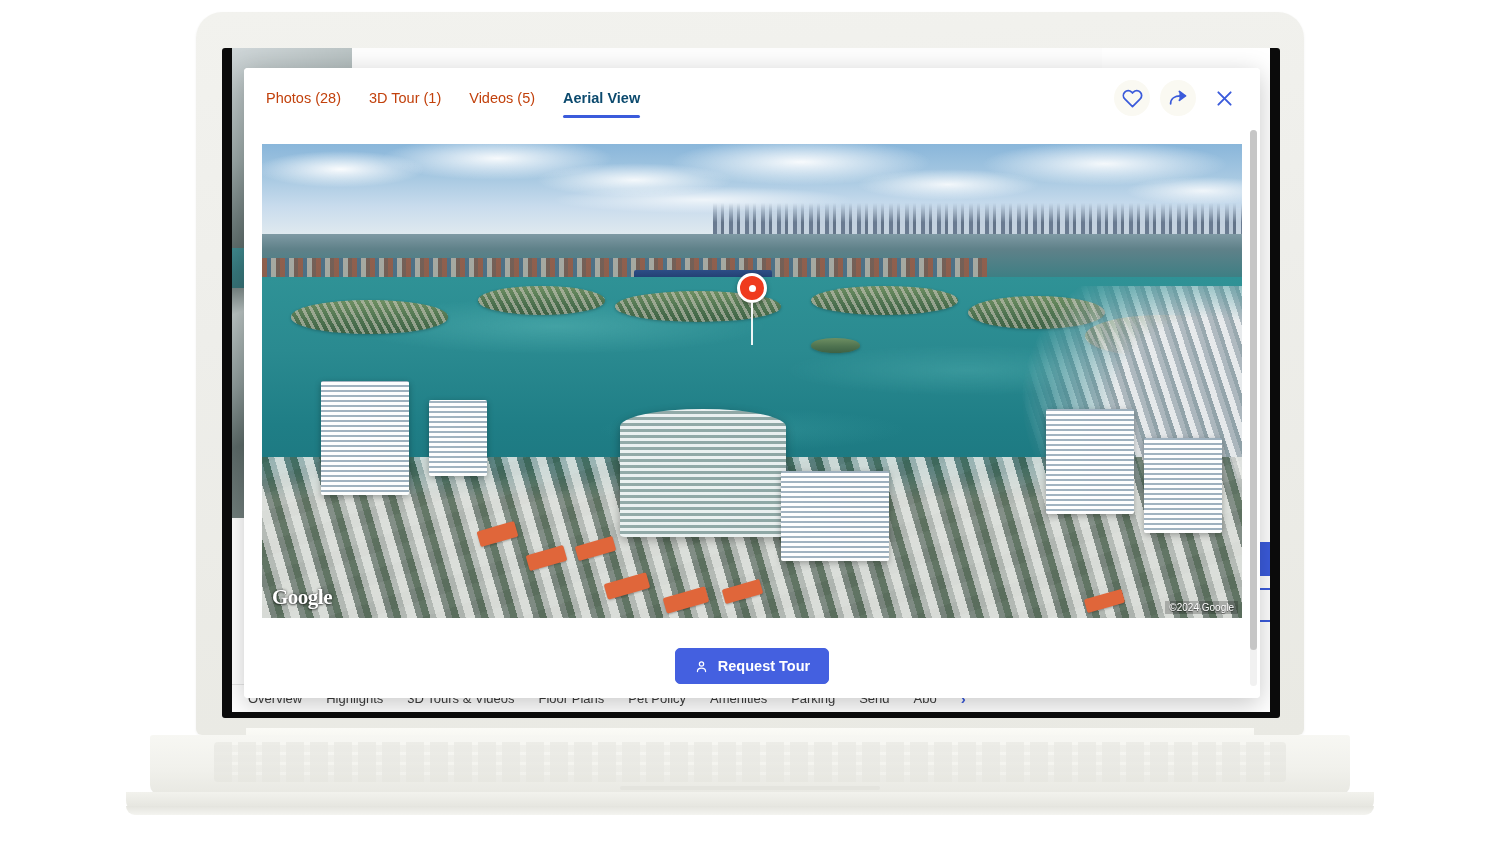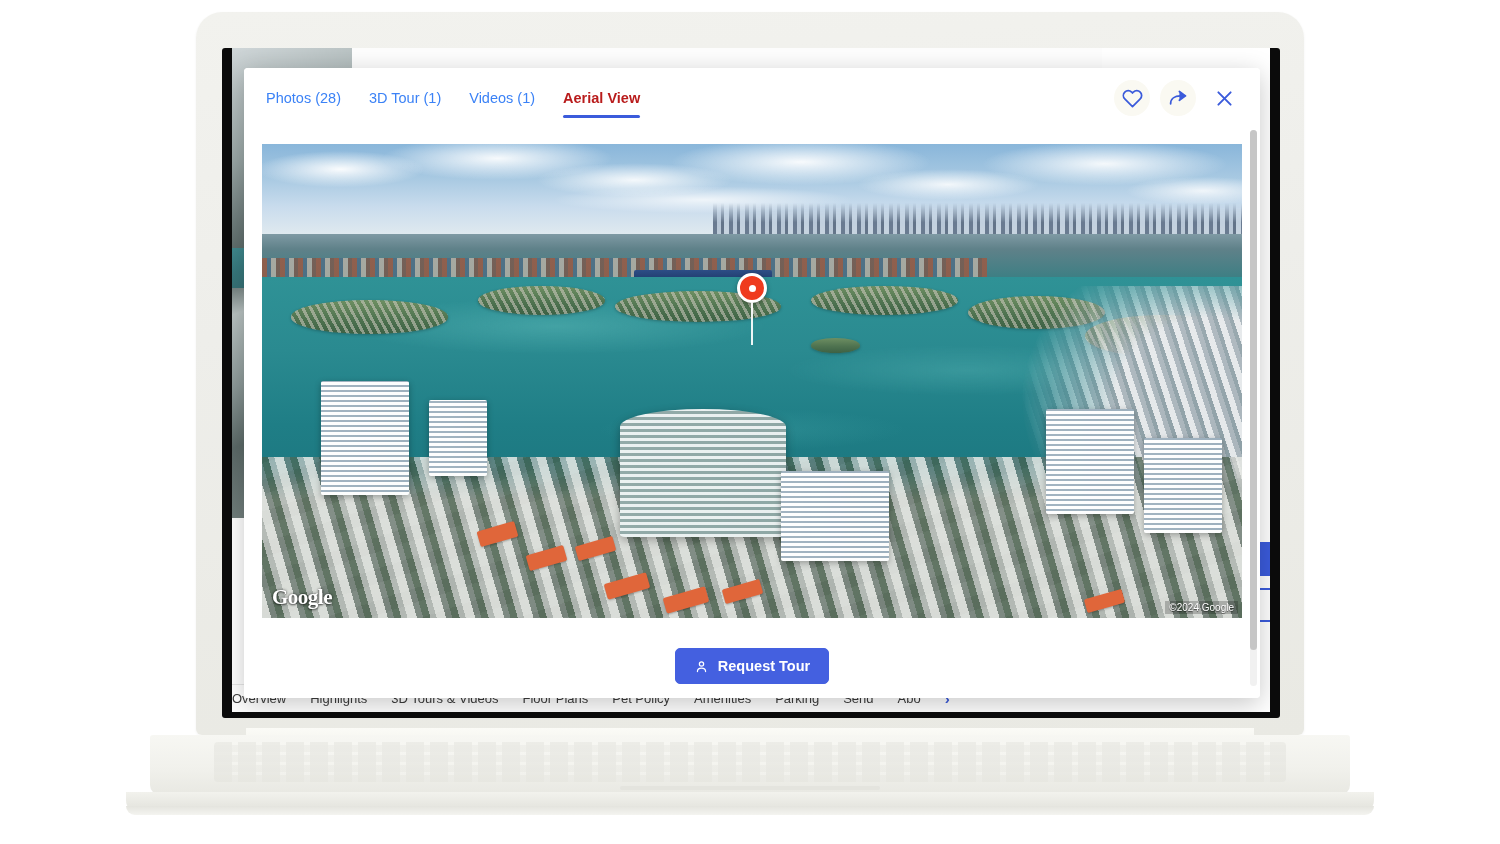--- a/index.html
+++ b/index.html
@@ -160,20 +160,21 @@
   }
   #bg-section-nav {
     position: absolute;
     left: 0; top: 636px;
     width: 890px; height: 28px;
     background: #ffffff;
     border-top: 1px solid #e6e6e6;
     display: flex;
     align-items: center;
     gap: 24px;
+    padding-left: 16px;
     overflow: hidden;
   }
   .bg-nav-item {
     font-size: 13px;
     color: #3d3d3d;
     white-space: nowrap;
   }
   #bg-nav-chevron {
     color: #3b5bdb;
     font-size: 15px;
@@ -209,26 +210,26 @@
     align-items: center;
     gap: 28px;
     height: 100%;
   }
   .modal-tab {
     position: relative;
     height: 100%;
     display: flex;
     align-items: center;
     font-size: 14.5px;
-    color: #3b82f6;
+    color: #c2410c;
     cursor: pointer;
     white-space: nowrap;
   }
   .modal-tab.active {
-    color: #b91c1c;
+    color: #0c4a6e;
     font-weight: bold;
   }
   .modal-tab.active::after {
     content: "";
     position: absolute;
     left: 0; right: 0; bottom: 10px;
     height: 3px;
     background: #3b5bdb;
     border-radius: 2px;
   }
@@ -551,21 +552,21 @@
         <span id="bg-nav-chevron">›</span>
       </div>
     </div>
 
     <div id="media-modal">
 
       <div id="modal-header">
         <div id="modal-tabs">
           <div class="modal-tab">Photos (28)</div>
           <div class="modal-tab">3D Tour (1)</div>
-          <div class="modal-tab">Videos (1)</div>
+          <div class="modal-tab">Videos (5)</div>
           <div class="modal-tab active">Aerial View</div>
         </div>
 
         <div id="modal-header-actions">
           <button class="header-icon-btn circled">
             <span>
               <svg width="21" height="21" viewBox="0 0 24 24" fill="none" stroke="#3b5bdb" stroke-width="2" stroke-linecap="round" stroke-linejoin="round">
                 <path d="M20.8 4.6a5.5 5.5 0 0 0-7.8 0L12 5.7l-1-1.1a5.5 5.5 0 0 0-7.8 7.8l1.1 1.1L12 21.2l7.7-7.7 1.1-1.1a5.5 5.5 0 0 0 0-7.8z"></path>
               </svg>
             </span>

